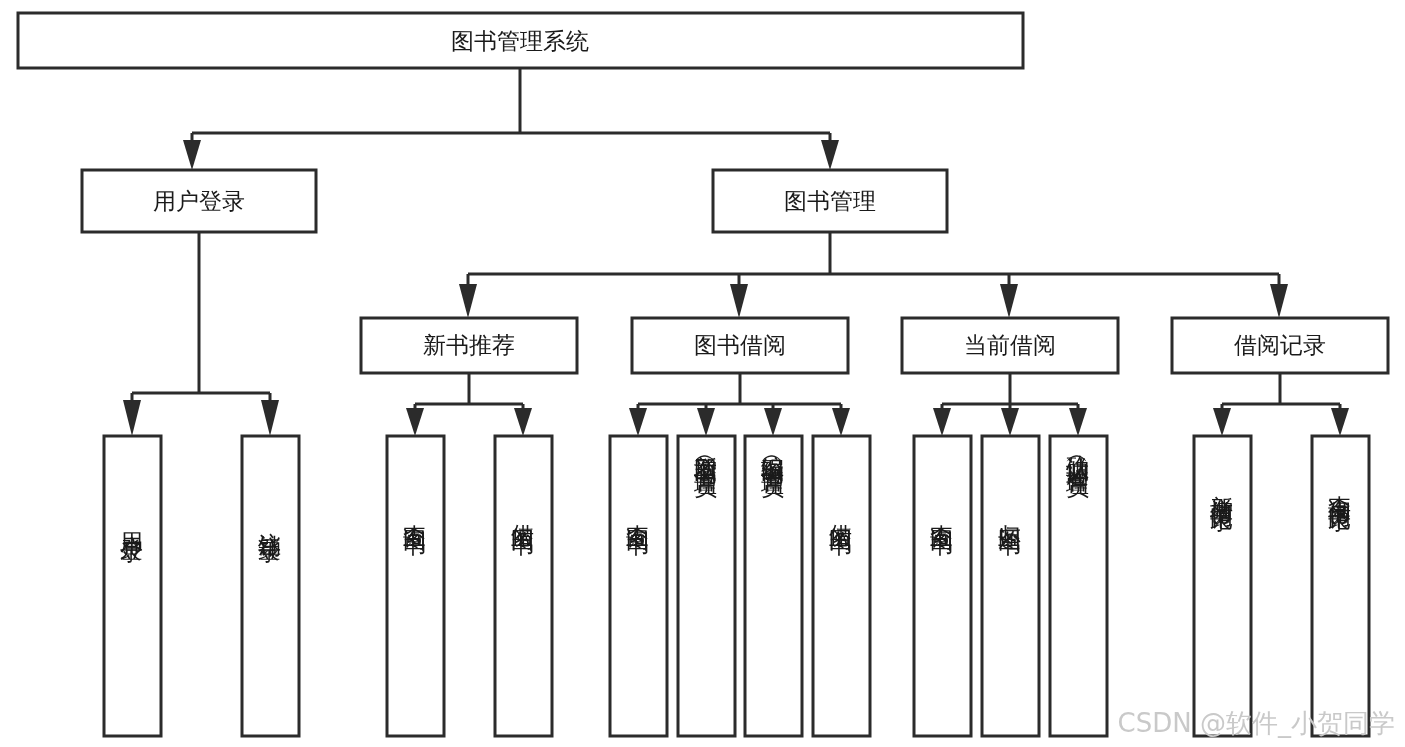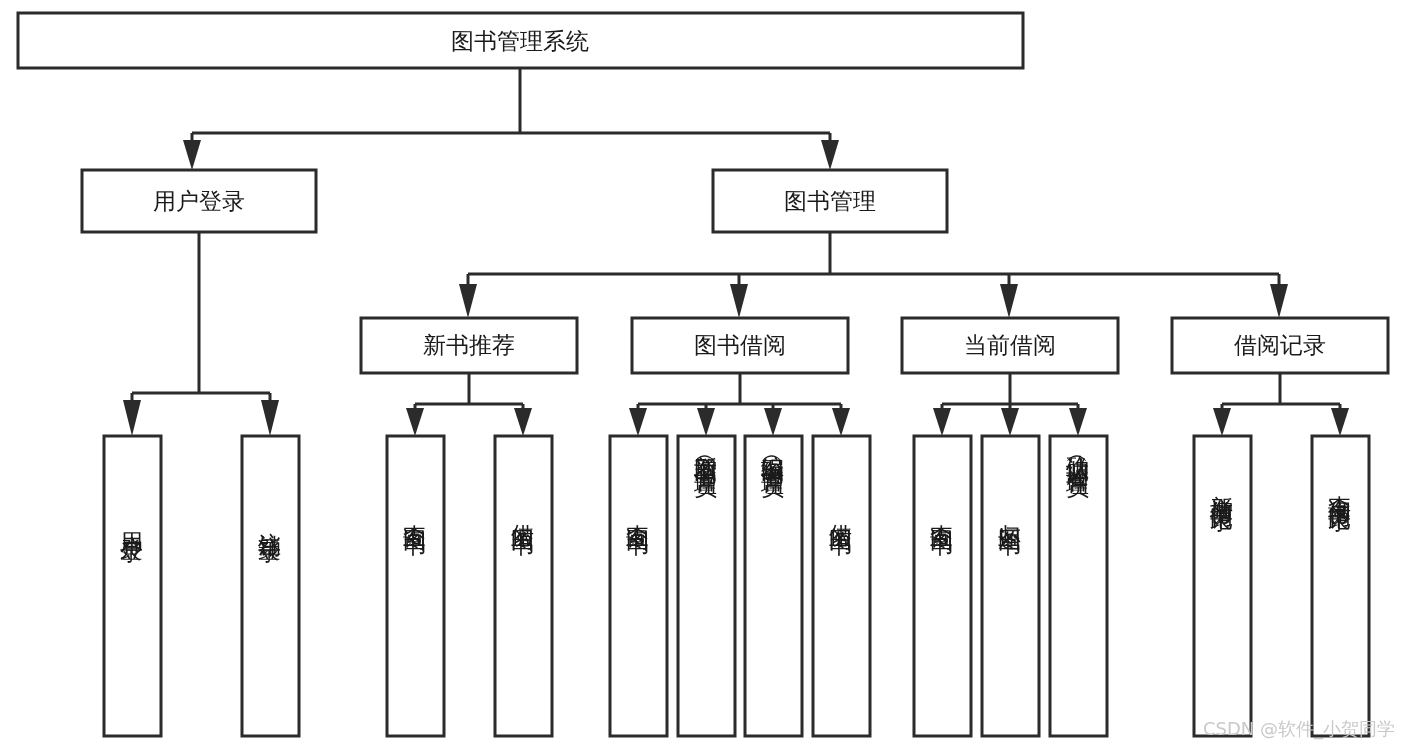--- a/index.html
+++ b/index.html
@@ -52,21 +52,21 @@
     font-family: "DejaVu Sans", "Liberation Sans", sans-serif;
     font-size: 23px;
     letter-spacing: 3px;
     text-anchor: middle;
   }
   .watermark {
     position: absolute;
     right: 10px;
     bottom: 6px;
     font-family: "DejaVu Sans", "Liberation Sans", sans-serif;
-    font-size: 18px;
+    font-size: 26px;
     color: #c9c9c9;
     white-space: nowrap;
     user-select: none;
   }
 </style>
 </head>
 <body>
 
 <div id="diagram-root">
   <svg class="flow" viewBox="0 0 1405 747" xmlns="http://www.w3.org/2000/svg">

